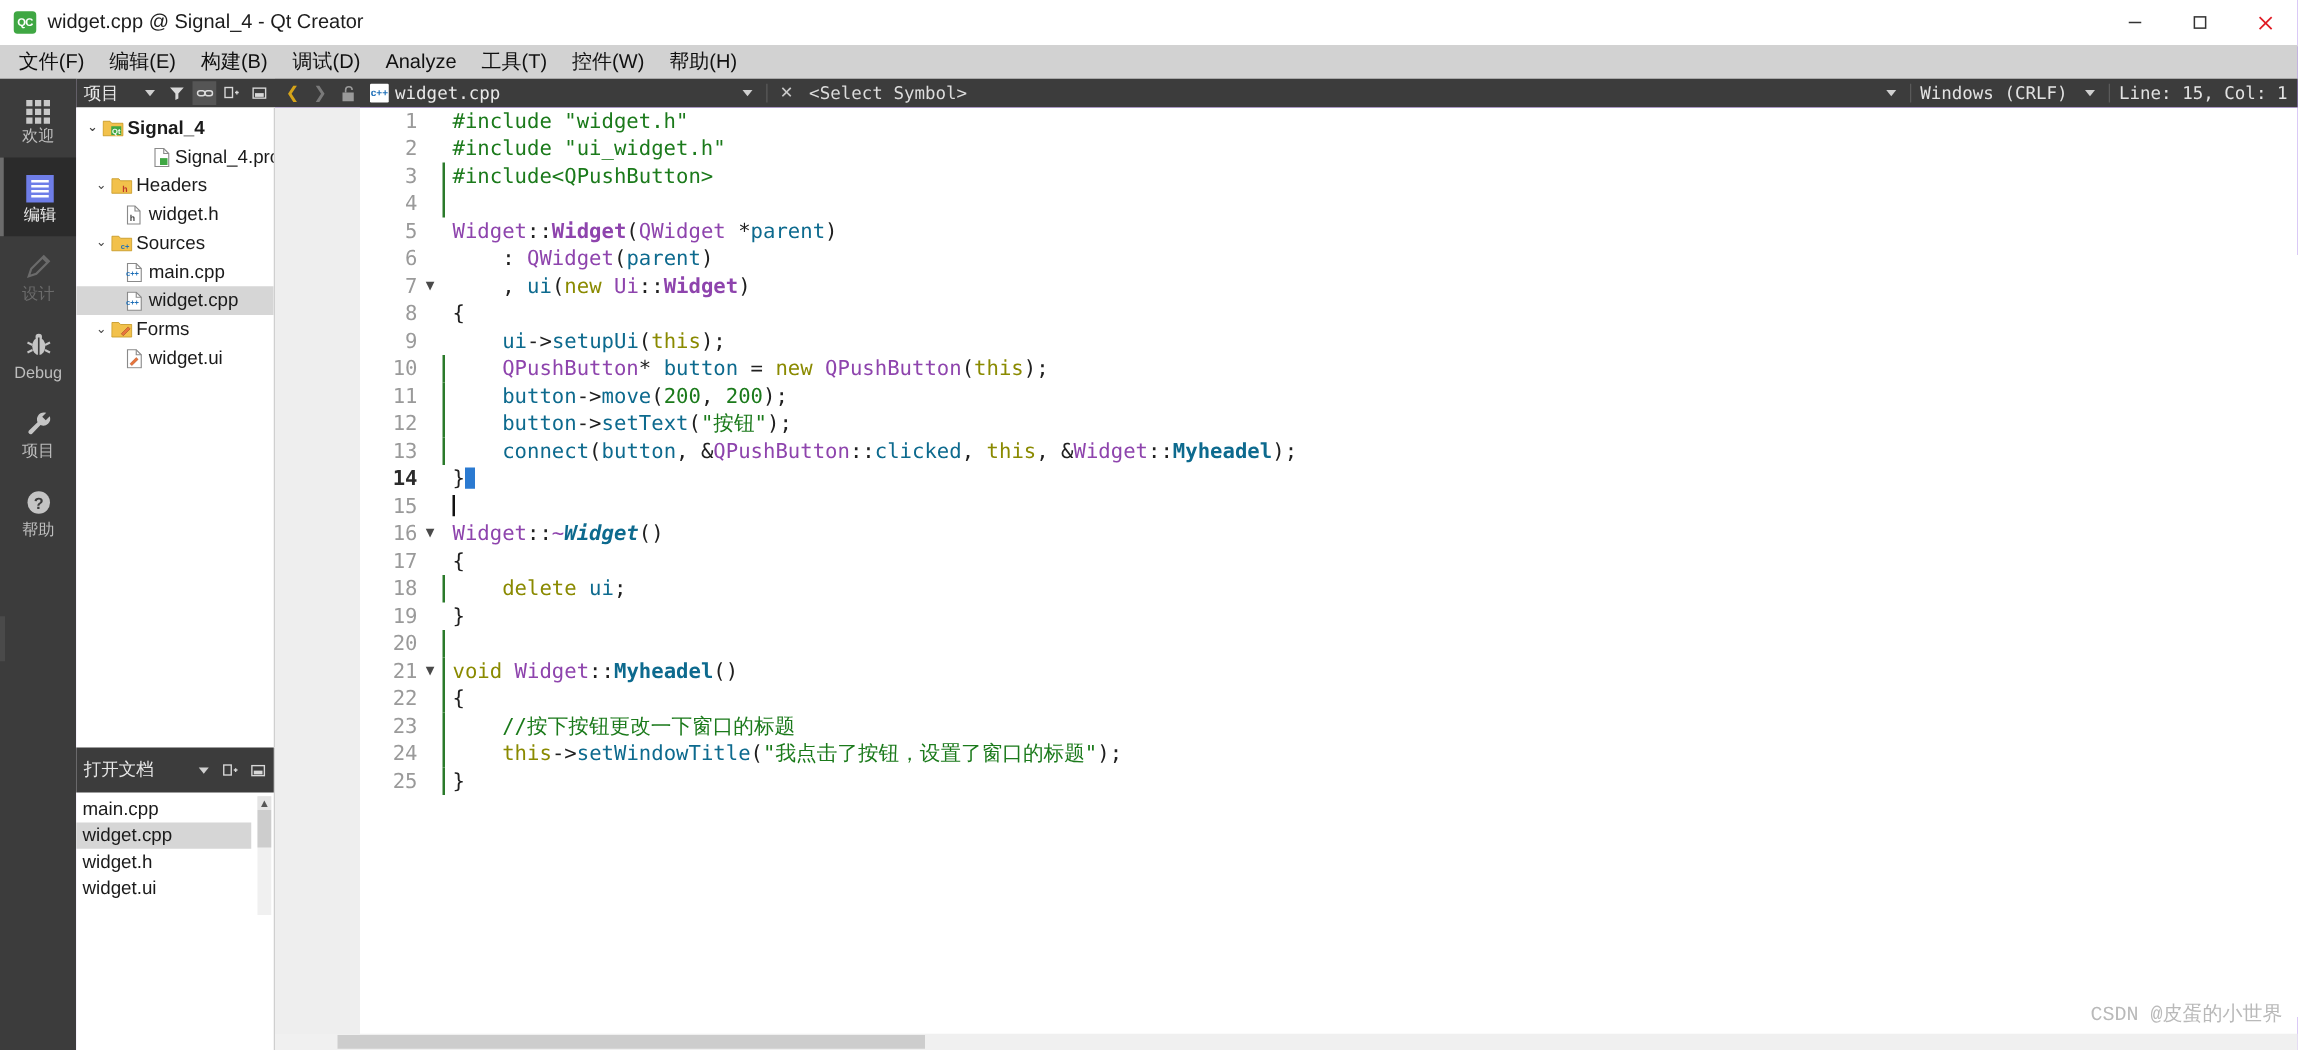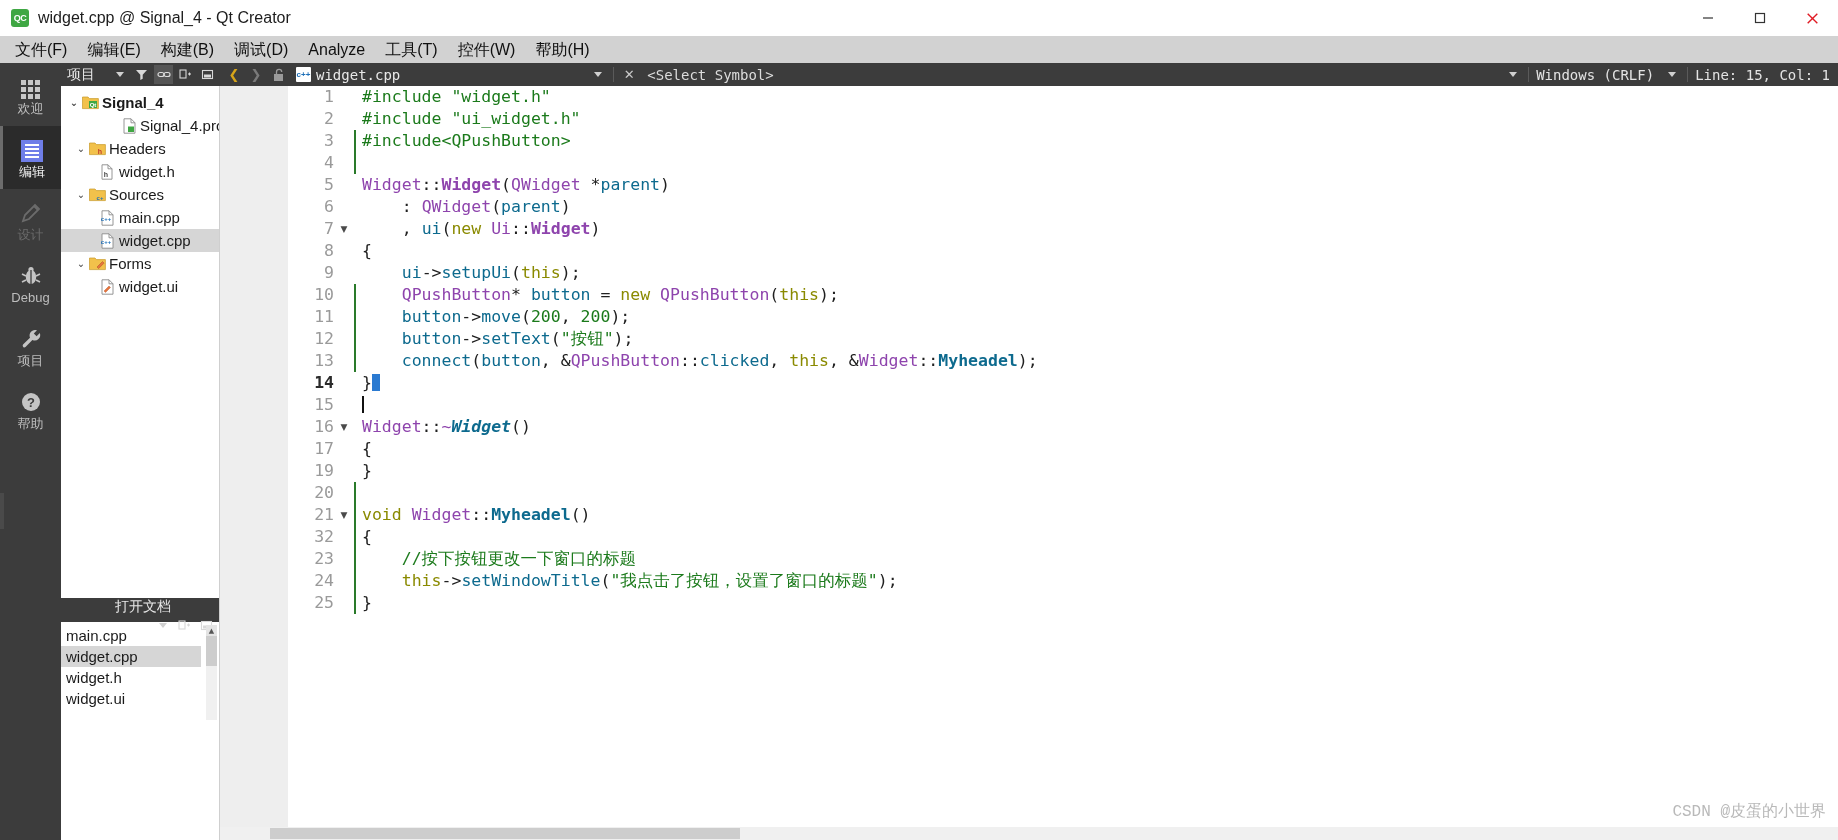--- a/index.html
+++ b/index.html
@@ -96,22 +96,22 @@
   .trow.sel{background:#d6d6d6;}
   .trow.bold{font-weight:bold;}
   .arrow{width:14px;display:flex;align-items:center;justify-content:center;
          color:#444;font-size:10px;font-family:"DejaVu Sans",sans-serif;}
   .ico{width:18px;display:flex;align-items:center;justify-content:center;margin-right:3px;}
   .ico svg{display:block;}
 
   
   .opendocs{position:absolute;left:0;top:535px;width:159px;height:242px;background:#fff;
             border-right:1px solid #cfcfcf;box-sizing:border-box;}
-  .od-head{height:24px;background:#3c3c3c;display:flex;align-items:center;
-           color:#e8e8e8;font-size:14px;padding-left:6px;flex-direction:column;}
+  .od-head{height:36px;background:#3c3c3c;display:flex;align-items:center;
+           color:#e8e8e8;font-size:14px;padding-left:6px;}
   .od-list{position:relative;padding-top:3px;}
   .odrow{height:21px;line-height:21px;padding-left:5px;font-size:15px;color:#1a1a1a;
          font-family:"Liberation Sans","DejaVu Sans",sans-serif;}
   .odrow.sel{background:#d6d6d6;width:135px;}
   .od-scroll{position:absolute;right:2px;top:3px;width:11px;height:95px;background:#f0f0f0;}
   .od-thumb{position:absolute;right:2px;top:14px;width:11px;height:30px;background:#cdcdcd;}
   .od-arrow{position:absolute;right:2px;top:3px;width:11px;height:11px;background:#e4e4e4;
             display:flex;align-items:center;justify-content:center;font-size:7px;color:#555;
             font-family:"DejaVu Sans",sans-serif;}
 
@@ -520,24 +520,25 @@
         <div class="line"><span class="lnum">8</span><span class="code"><span class="k-op">{</span></span></div>
         <div class="line"><span class="lnum">9</span><span class="code"><span class="k-op"> </span><span class="k-op"> </span><span class="k-op"> </span><span class="k-op"> </span><span class="k-fn">ui</span><span class="k-op">-</span><span class="k-op">&gt;</span><span class="k-fn">setupUi</span><span class="k-op">(</span><span class="k-this">this</span><span class="k-op">)</span><span class="k-op">;</span></span></div>
         <div class="line"><span class="lnum">10</span><span class="vbar"></span><span class="code"><span class="k-op"> </span><span class="k-op"> </span><span class="k-op"> </span><span class="k-op"> </span><span class="k-type">QPushButton</span><span class="k-op">*</span><span class="k-op"> </span><span class="k-fn">button</span><span class="k-op"> </span><span class="k-op">=</span><span class="k-op"> </span><span class="k-key">new</span><span class="k-op"> </span><span class="k-type">QPushButton</span><span class="k-op">(</span><span class="k-this">this</span><span class="k-op">)</span><span class="k-op">;</span></span></div>
         <div class="line"><span class="lnum">11</span><span class="vbar"></span><span class="code"><span class="k-op"> </span><span class="k-op"> </span><span class="k-op"> </span><span class="k-op"> </span><span class="k-fn">button</span><span class="k-op">-</span><span class="k-op">&gt;</span><span class="k-fn">move</span><span class="k-op">(</span><span class="k-num">200</span><span class="k-op">,</span><span class="k-op"> </span><span class="k-num">200</span><span class="k-op">)</span><span class="k-op">;</span></span></div>
         <div class="line"><span class="lnum">12</span><span class="vbar"></span><span class="code"><span class="k-op"> </span><span class="k-op"> </span><span class="k-op"> </span><span class="k-op"> </span><span class="k-fn">button</span><span class="k-op">-</span><span class="k-op">&gt;</span><span class="k-fn">setText</span><span class="k-op">(</span><span class="k-str">"按钮"</span><span class="k-op">)</span><span class="k-op">;</span></span></div>
         <div class="line"><span class="lnum">13</span><span class="vbar"></span><span class="code"><span class="k-op"> </span><span class="k-op"> </span><span class="k-op"> </span><span class="k-op"> </span><span class="k-fn">connect</span><span class="k-op">(</span><span class="k-fn">button</span><span class="k-op">,</span><span class="k-op"> </span><span class="k-op">&amp;</span><span class="k-type">QPushButton</span><span class="k-op">:</span><span class="k-op">:</span><span class="k-fn">clicked</span><span class="k-op">,</span><span class="k-op"> </span><span class="k-this">this</span><span class="k-op">,</span><span class="k-op"> </span><span class="k-op">&amp;</span><span class="k-type">Widget</span><span class="k-op">:</span><span class="k-op">:</span><span class="k-fnb">Myheadel</span><span class="k-op">)</span><span class="k-op">;</span></span></div>
         <div class="line"><span class="lnum cur">14</span><span class="code"><span class="k-op">}</span><span class="caret-blk"></span></span></div>
         <div class="line"><span class="lnum">15</span><span class="code"><span class="caret-thin"></span></span></div>
         <div class="line"><span class="lnum">16</span><span class="fold">▼</span><span class="code"><span class="k-type">Widget</span><span class="k-op">:</span><span class="k-op">:</span><span class="k-type">~</span><span class="k-fni">Widget</span><span class="k-op">(</span><span class="k-op">)</span></span></div>
         <div class="line"><span class="lnum">17</span><span class="code"><span class="k-op">{</span></span></div>
+        <div class="line"><span class="lnum">18</span><span class="vbar"></span><span class="code"><span class="k-op"> </span><span class="k-op"> </span><span class="k-op"> </span><span class="k-op"> </span><span class="k-key">delete</span><span class="k-op"> </span><span class="k-fn">ui</span><span class="k-op">;</span></span></div>
         <div class="line"><span class="lnum">19</span><span class="code"><span class="k-op">}</span></span></div>
         <div class="line"><span class="lnum">20</span><span class="vbar"></span><span class="code"></span></div>
         <div class="line"><span class="lnum">21</span><span class="fold">▼</span><span class="vbar"></span><span class="code"><span class="k-key">void</span><span class="k-op"> </span><span class="k-type">Widget</span><span class="k-op">:</span><span class="k-op">:</span><span class="k-fnb">Myheadel</span><span class="k-op">(</span><span class="k-op">)</span></span></div>
-        <div class="line"><span class="lnum">32</span><span class="vbar"></span><span class="code"><span class="k-op">{</span></span></div>
+        <div class="line"><span class="lnum">22</span><span class="vbar"></span><span class="code"><span class="k-op">{</span></span></div>
         <div class="line"><span class="lnum">23</span><span class="vbar"></span><span class="code"><span class="k-cmt">    //按下按钮更改一下窗口的标题</span></span></div>
         <div class="line"><span class="lnum">24</span><span class="vbar"></span><span class="code"><span class="k-op"> </span><span class="k-op"> </span><span class="k-op"> </span><span class="k-op"> </span><span class="k-this">this</span><span class="k-op">-</span><span class="k-op">&gt;</span><span class="k-fn">setWindowTitle</span><span class="k-op">(</span><span class="k-str">"我点击了按钮，设置了窗口的标题"</span><span class="k-op">)</span><span class="k-op">;</span></span></div>
         <div class="line"><span class="lnum">25</span><span class="vbar"></span><span class="code"><span class="k-op">}</span></span></div>
       </div>
   </div>
 
   <div class="hscroll"></div>
   <div class="hthumb"></div>
 
   <div class="watermark">CSDN @皮蛋的小世界</div>

